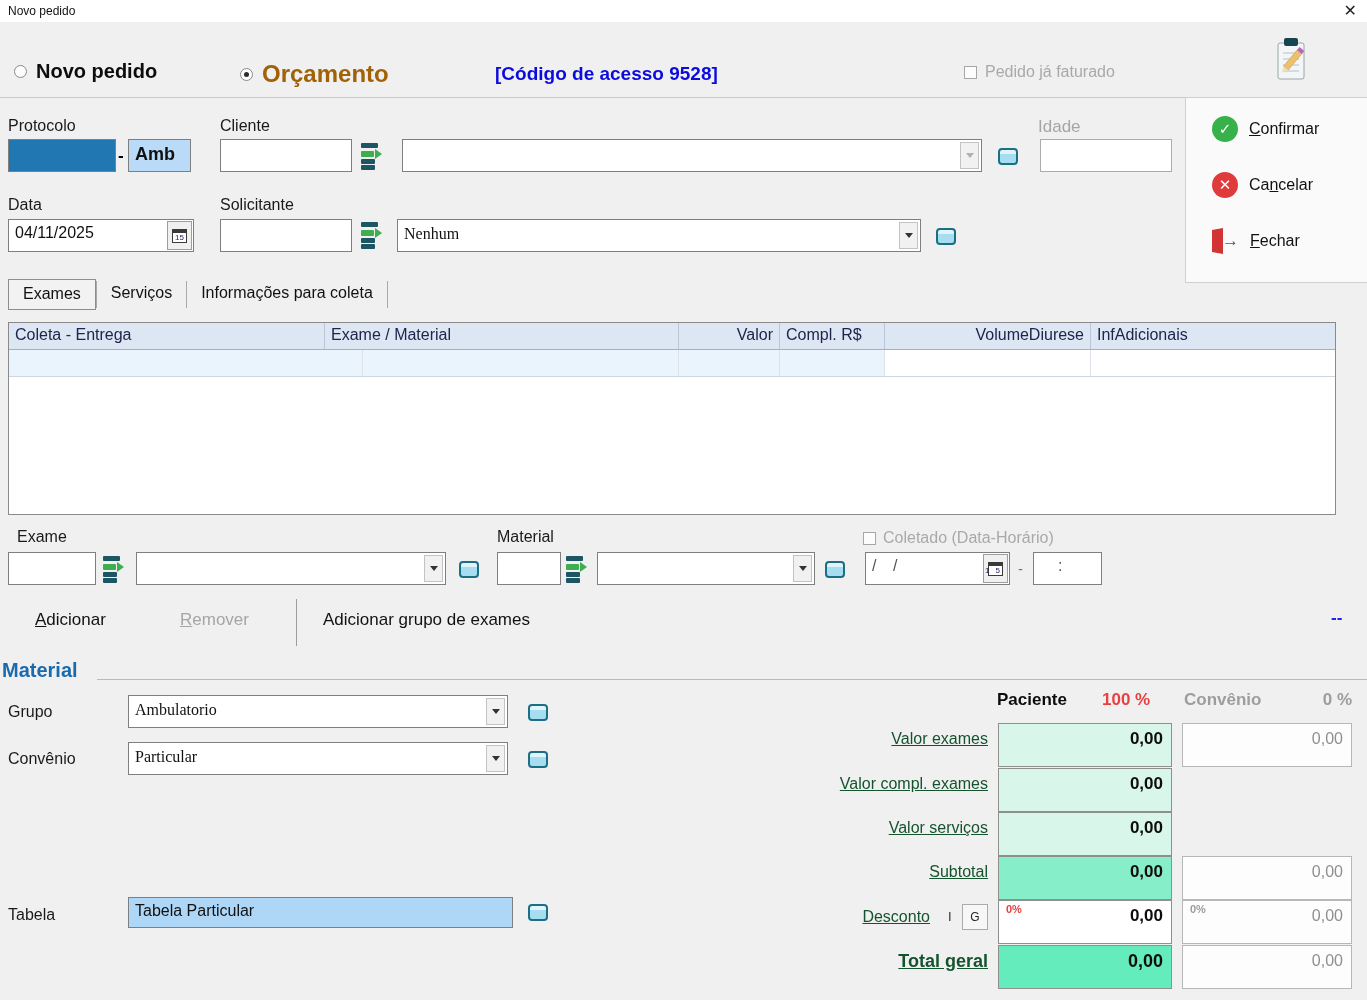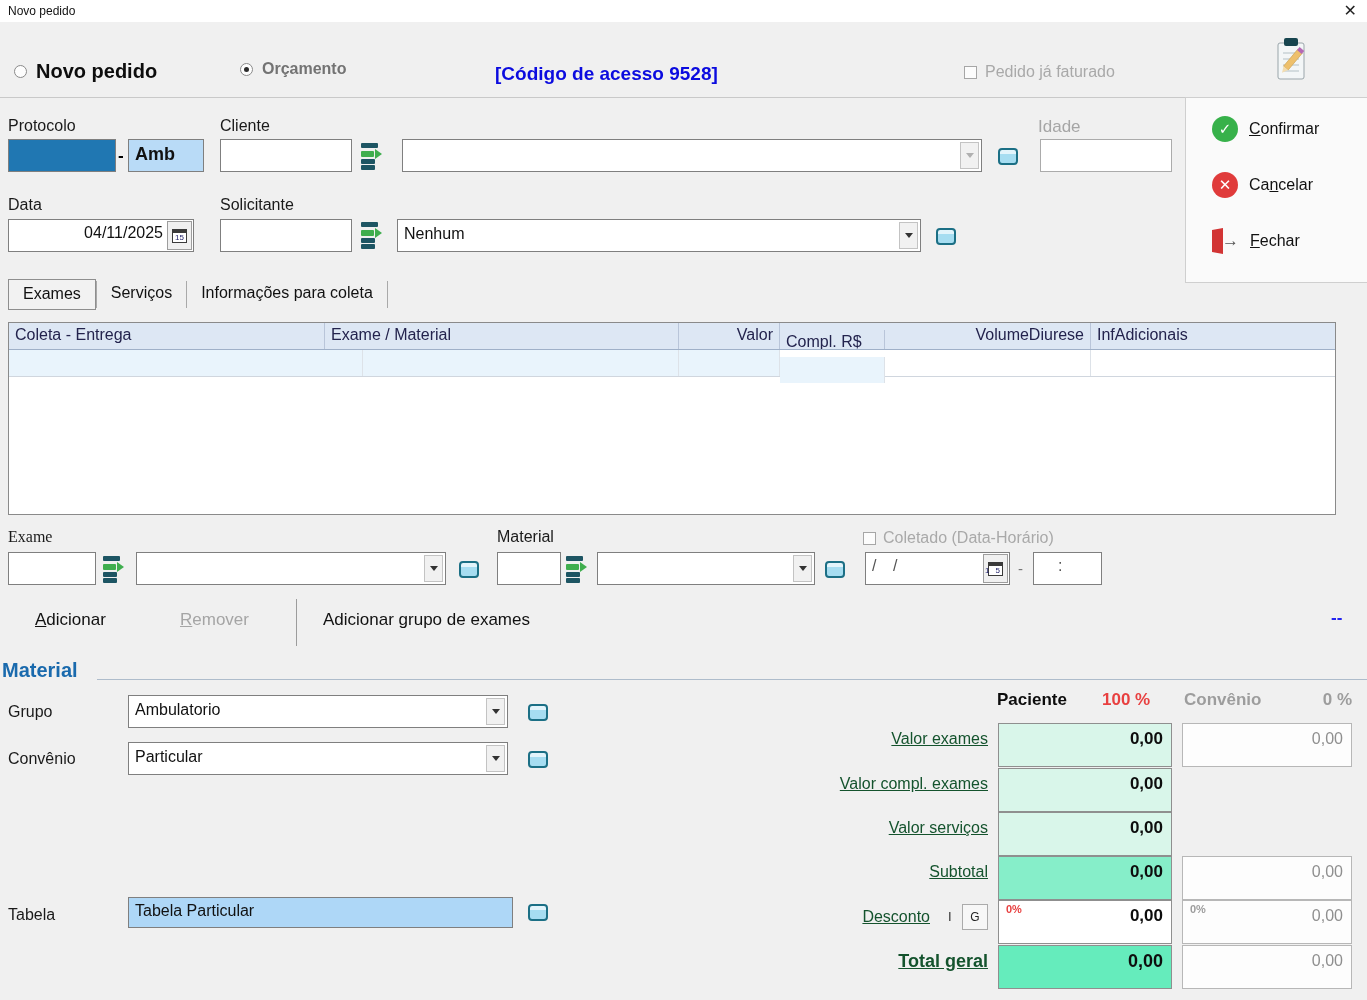--- a/index.html
+++ b/index.html
@@ -10,21 +10,21 @@
   
   .titlebar { position:absolute; left:0; top:0; width:1367px; height:22px; background:#ffffff; }
   .titlebar .title { position:absolute; left:8px; top:4px; font-size:12px; color:#111; }
   .titlebar .close { position:absolute; right:10px; top:1px; font-size:16px; color:#222; cursor:default; }
 
   .lbl { position:absolute; font-size:16px; color:#1a1a1a; white-space:nowrap; }
   .lbl-dis { color:#a5a5a5; }
 
   .tf { position:absolute; background:#fff; border:1px solid #7f7f7f; font-size:16px; color:#111;
         padding:4px 6px; white-space:nowrap; overflow:hidden; }
-  .combo { position:absolute; background:#fff; border:1px solid #7f7f7f; }
+  .combo { position:absolute; background:#fff; border:1px solid #7f7f7f;font-family:Liberation Serif, serif; }
   .combo .val { position:absolute; left:6px; top:5px; font-size:16px; color:#111; white-space:nowrap; }
   .arrowbtn { position:absolute; right:2px; top:2px; bottom:2px; width:19px; background:#f1f1f1;
               border:1px solid #c3c3c3; display:flex; align-items:center; justify-content:center; }
   .tri { width:0; height:0; border-left:4px solid transparent; border-right:4px solid transparent;
          border-top:5px solid #333; }
   .tri.dis { border-top-color:#b0b0b0; }
 
   .winbtn { position:absolute; width:20px; height:17px; border:2px solid #1b6f85; border-radius:4px;
             background:linear-gradient(#e2f4fb 0 30%, #a6ddf1 30%); }
 
@@ -57,21 +57,21 @@
   .tab { padding:5px 14px 0 14px; font-size:16px; color:#111; white-space:nowrap; }
   .tab.active { background:#f2f2f2; border:1px solid #8e8e8e; }
   .tabsep { width:1px; background:#a9a9a9; margin:2px 0; }
 
   
   .extable { position:absolute; left:8px; top:322px; width:1328px; height:193px; background:#fff; border:1px solid #8a8a8a; }
   .thead { display:flex; height:27px; background:#dde7f4; border-bottom:1px solid #9fb0c8; }
   .th { font-size:16px; color:#23234d; padding:3px 6px 0 6px; border-right:1px solid #b9c5d9; white-space:nowrap; overflow:hidden; }
   .trow { display:flex; height:27px; border-bottom:1px solid #d0d6de; }
   .td { border-right:1px solid #dde2e8; height:100%; }
-  .c1 { width:354px; } .c2 { width:316px; } .c3 { width:101px; text-align:right; } .c4 { width:105px;margin-top:7px; }
+  .c1 { width:354px; } .c2 { width:316px; } .c3 { width:101px; text-align:right; } .c4 { width:105px; }
   .c5 { width:206px;text-align:right; } .c6 { flex:1; border-right:none; }
   .cell-blue { background:#e9f4fc; }
 
   
   .linkbtn { position:absolute; font-size:17px; color:#111; cursor:default; white-space:nowrap; }
   .linkbtn.dis { color:#a5a5a5; }
   .vsep { position:absolute; width:1px; background:#9c9c9c; }
 
   
   .sect-title { position:absolute; left:2px; top:659px; font-size:20px; font-weight:bold; color:#1a6aad; }
@@ -103,21 +103,21 @@
     <span class="title">Novo pedido</span>
     <span class="close">✕</span>
   </div>
 
   <div style="position:absolute;left:14px;top:60px;display:flex;align-items:center;gap:9px;">
     <span class="radio"></span>
     <span style="font-size:20px;font-weight:bold;color:#0d0d0d;">Novo pedido</span>
   </div>
   <div style="position:absolute;left:240px;top:60px;display:flex;align-items:center;gap:9px;">
     <span class="radio checked"></span>
-    <span style="font-size:16px;font-weight:bold;color:#737373;">Orçamento</span>
+    <span style="font-size:24px;font-weight:bold;color:#a16207;">Orçamento</span>
   </div>
   <div style="position:absolute;left:495px;top:63px;font-size:19px;font-weight:bold;color:#0b0bdf;">[Código de acesso 9528]</div>
 
   <div style="position:absolute;left:964px;top:63px;display:flex;align-items:center;gap:8px;">
     <span class="checkbox"></span>
     <span style="font-size:16px;color:#a9a9a9;">Pedido já faturado</span>
   </div>
 
   <svg style="position:absolute;left:1272px;top:36px;" width="38" height="46" viewBox="0 0 38 46">
     <rect x="6" y="7" width="26" height="36" rx="2" fill="#f3f6f7" stroke="#9aa5aa"></rect>
@@ -151,21 +151,21 @@
           </span>
           <span class="doorarrow">→</span>
       </span>
       <span class="blabel"><span></span><u>F</u><span>echar</span></span>
     </div>
   </div>
 
   <div class="lbl" style="left:8px;top:117px;">Protocolo</div>
   <div class="tf" style="left:8px;top:139px;width:108px;height:33px;background:#2077b2;"></div>
   <div style="position:absolute;left:118px;top:146px;font-size:17px;font-weight:bold;">-</div>
-  <div class="tf" style="left:128px;top:139px;width:76px;height:33px;background:#b9dbf7;font-weight:bold;font-size:18px;">Amb</div>
+  <div class="tf" style="left:128px;top:139px;width:63px;height:33px;background:#b9dbf7;font-weight:bold;font-size:18px;">Amb</div>
 
   <div class="lbl" style="left:220px;top:117px;">Cliente</div>
   <div class="tf" style="left:220px;top:139px;width:132px;height:33px;"></div>
   <div class="listicon" style="left:361px;top:143px;">
     <span class="bar" style="top:0;width:17px;"></span>
     <span class="green" style="top:8px;width:13px;"></span>
     <span class="arrow" style="left:14px;top:6px;"></span>
     <span class="bar" style="top:16px;width:14px;"></span>
     <span class="bar" style="top:22px;width:14px;"></span>
   </div>
@@ -174,21 +174,21 @@
     <span class="arrowbtn">
         <span class="tri dis"></span>
       </span>
   </div>
   <div class="winbtn" style="left:998px;top:148px;"></div>
 
   <div class="lbl lbl-dis" style="left:1038px;top:117px;font-size:17px;">Idade</div>
   <div class="tf" style="left:1040px;top:139px;width:132px;height:33px;border-color:#ababab;"></div>
 
   <div class="lbl" style="left:8px;top:196px;">Data</div>
-  <div class="tf" style="left:8px;top:219px;width:186px;height:33px;padding-right:30px;text-align:right;">
+  <div class="tf" style="left:8px;top:219px;width:186px;height:33px;padding-right:30px;">
     <span>04/11/2025</span>
     <span class="calbtn">
       <span class="calglyph">15</span>
     </span>
   </div>
 
   <div class="lbl" style="left:220px;top:196px;">Solicitante</div>
   <div class="tf" style="left:220px;top:219px;width:132px;height:33px;"></div>
   <div class="listicon" style="left:361px;top:222px;">
     <span class="bar" style="top:0;width:17px;"></span>
@@ -226,21 +226,21 @@
     <div class="trow">
       <div class="td c1 cell-blue"></div>
       <div class="td c2 cell-blue"></div>
       <div class="td c3 cell-blue"></div>
       <div class="td c4 cell-blue"></div>
       <div class="td c5"></div>
       <div class="td c6"></div>
     </div>
   </div>
 
-  <div class="lbl" style="left:8px;top:528px;font-family:Liberation Serif, serif;">Exame</div>
+  <div class="lbl" style="left:17px;top:528px;">Exame</div>
   <div class="tf" style="left:8px;top:552px;width:88px;height:33px;"></div>
   <div class="listicon" style="left:103px;top:556px;">
     <span class="bar" style="top:0;width:17px;"></span>
     <span class="green" style="top:8px;width:13px;"></span>
     <span class="arrow" style="left:14px;top:6px;"></span>
     <span class="bar" style="top:16px;width:14px;"></span>
     <span class="bar" style="top:22px;width:14px;"></span>
   </div>
   <div class="combo" style="left:136px;top:552px;width:310px;height:33px;">
     <span class="val"></span>

